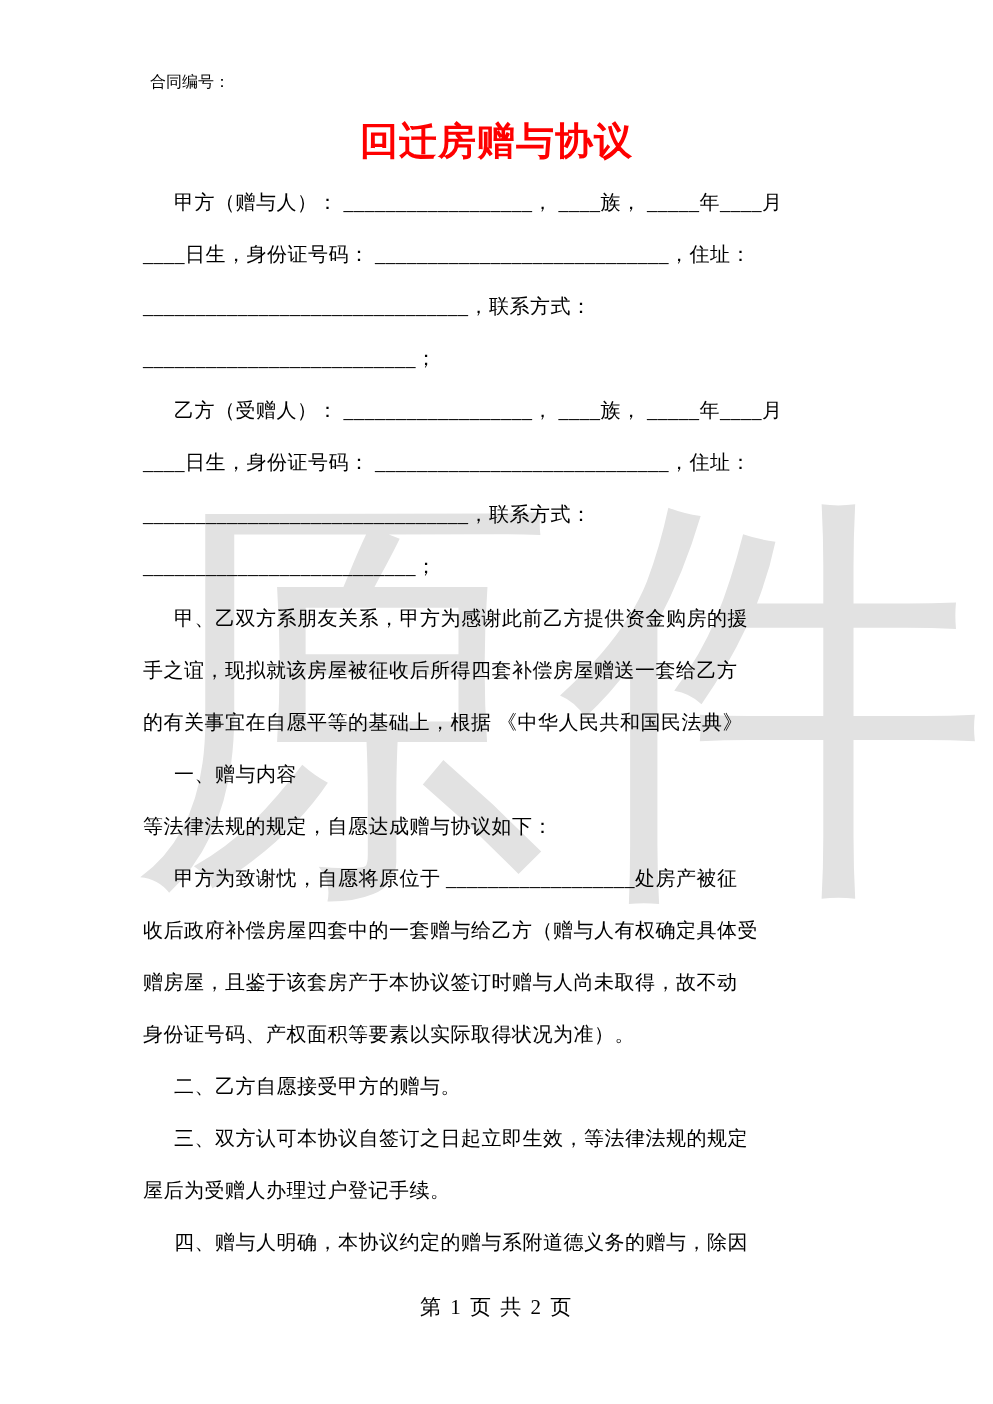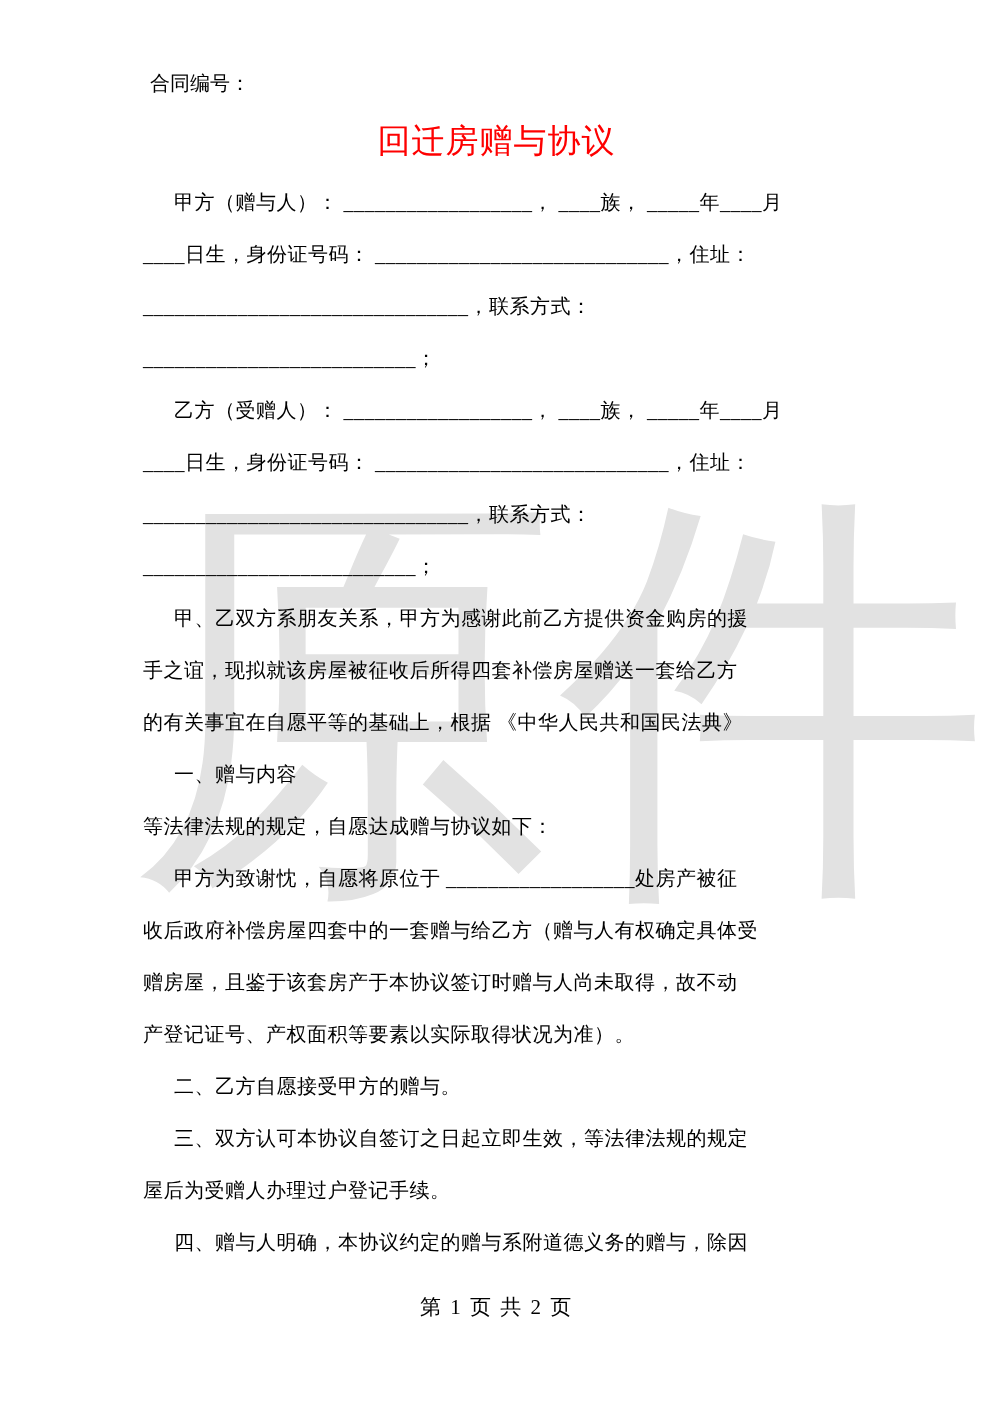--- a/index.html
+++ b/index.html
@@ -22,30 +22,30 @@
     letter-spacing:2px;
     white-space:nowrap;
     z-index:0;
     user-select:none;
     font-family:"Liberation Serif","DejaVu Serif",serif;
   }
   .content{position:absolute;inset:0;z-index:1;}
   .contract-no{
     position:absolute;
     left:150px;top:70px;
-    font-size:20px;
+    font-size:16px;
     line-height:26px;
-    font-family:Liberation Serif, serif;
+    font-family:Liberation Mono, monospace;
   }
   .doc-title{
     position:absolute;
     left:0;top:118px;width:993px;
     text-align:center;
-    font-size:33px;
-    font-weight:normal;
+    font-size:38px;
+    font-weight:bold;
     color:#fe0000;
     line-height:46px;
     letter-spacing:1px;
   }
   .body-text{
     position:absolute;
     left:143px;top:176px;
     width:710px;
   }
   .line{
@@ -88,21 +88,21 @@
       <div class="line">_______________________________，联系方式：</div>
       <div class="line">__________________________；</div>
       <div class="line in">甲、乙双方系朋友关系，甲方为感谢此前乙方提供资金购房的援</div>
       <div class="line">手之谊，现拟就该房屋被征收后所得四套补偿房屋赠送一套给乙方</div>
       <div class="line">的有关事宜在自愿平等的基础上，根据 《中华人民共和国民法典》</div>
       <div class="line in">一、赠与内容</div>
       <div class="line">等法律法规的规定，自愿达成赠与协议如下：</div>
       <div class="line in">甲方为致谢忱，自愿将原位于 __________________处房产被征</div>
       <div class="line">收后政府补偿房屋四套中的一套赠与给乙方（赠与人有权确定具体受</div>
       <div class="line">赠房屋，且鉴于该套房产于本协议签订时赠与人尚未取得，故不动</div>
-      <div class="line">产登记证号、产权面积等要素以实际取得状况为准）。</div>
+      <div class="line">身份证号码、产权面积等要素以实际取得状况为准）。</div>
       <div class="line in">二、乙方自愿接受甲方的赠与。</div>
       <div class="line in">三、双方认可本协议自签订之日起立即生效，等法律法规的规定</div>
       <div class="line">屋后为受赠人办理过户登记手续。</div>
       <div class="line in">四、赠与人明确，本协议约定的赠与系附道德义务的赠与，除因</div>
     </div>
 
     <div class="page-footer">第 1 页 共 2 页</div>
 
   </div>
 </div>

